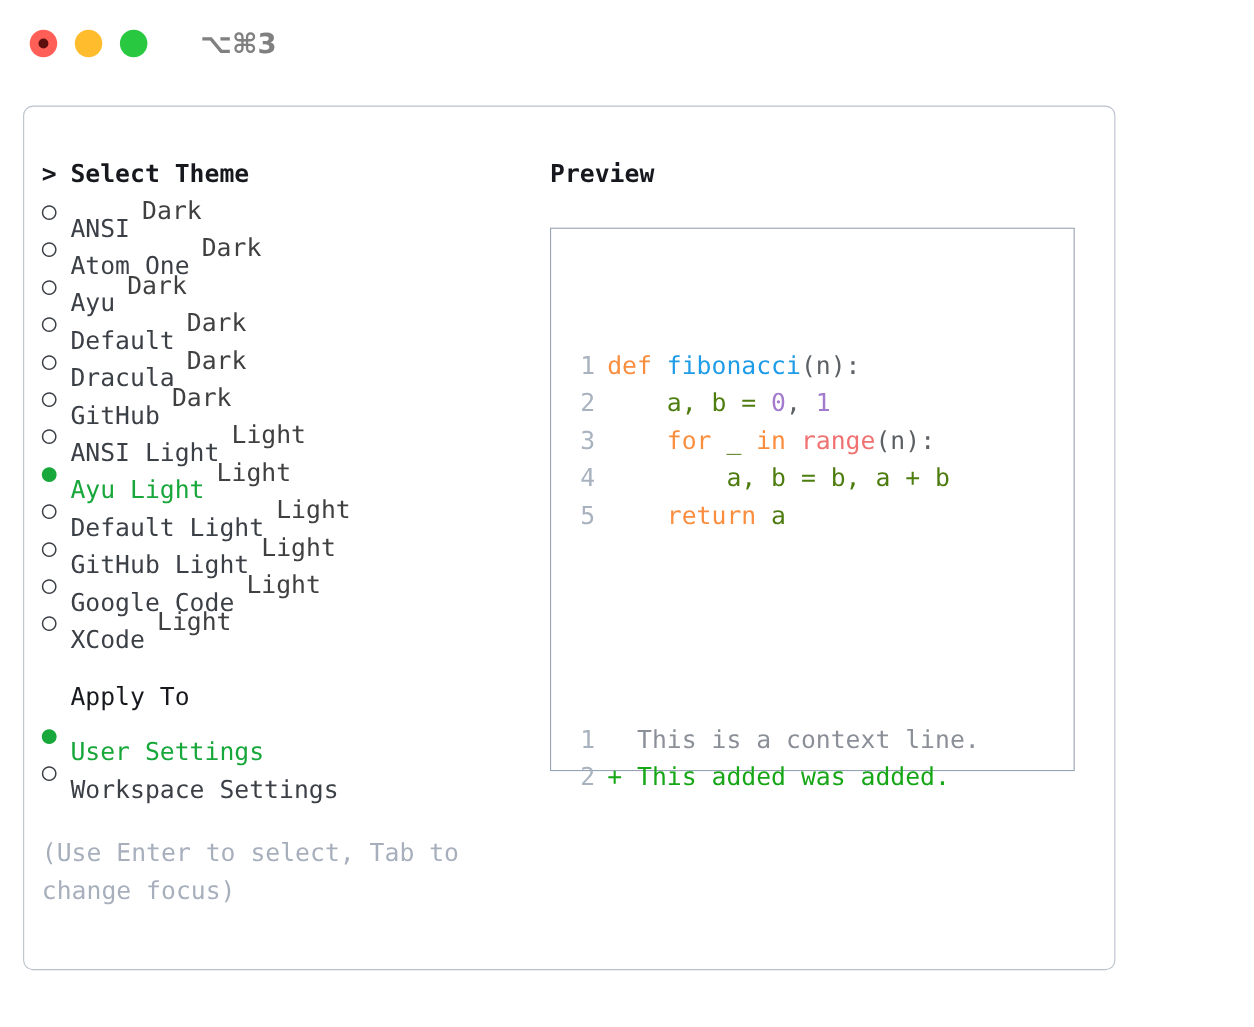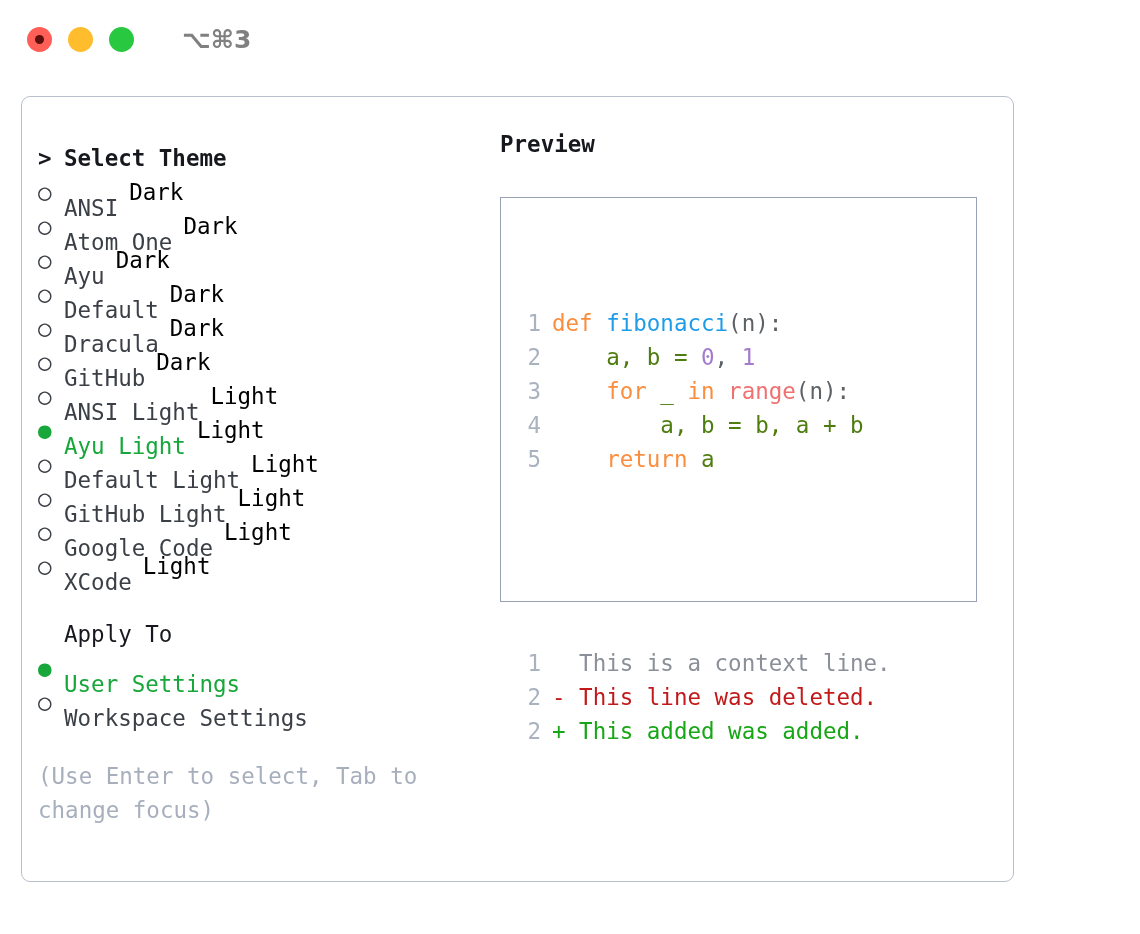--- a/index.html
+++ b/index.html
@@ -87,21 +87,21 @@
     width: 26px;
     flex: none;
     color: #3b3f46;
     font-size: 22.5px;
   }
   .marker.sel { color: #17a73a; }
   .marker.arrow { color: #16181d; font-weight: bold; }
   .label { color: #3b3f46; margin-top: 32px; }
   .label.sel { color: #17a73a; }
   .badge {
-    color: #000000;
+    color: #404040;
     margin-left: 11px;
   }
   .spacer-row { height: 34px; }
 
   .apply-title {
     color: #16181d;
     padding-left: 26px;
     text-align: center;
   }
 
@@ -110,33 +110,33 @@
     left: 16px; top: 662px;
     width: 410px;
     color: #a7afbd;
     font-size: 22.5px;
     line-height: 34px;
   }
 
   
   .right-col {
     position: absolute;
-    left: 478px; top: 30px;
+    left: 478px; top: 44px;
     width: 500px;
   }
   .preview-title {
     font-size: 22.5px;
     line-height: 34px;
     font-weight: bold;
     color: #16181d;
   }
   .code-box {
     position: absolute;
-    left: 478px; top: 100px;
-    width: 477px; height: 405px;
+    left: 478px; top: 110px;
+    width: 477px; height: 494px;
     border: 1.6px solid #97a3b4;
     box-sizing: border-box;
     background: #ffffff;
   }
   .code-inner {
     padding: 40px 0 0 14px;
     font-size: 22.5px;
     line-height: 34px;
     white-space: pre;
   }
@@ -216,18 +216,18 @@
     </div>
 
     <div class="right-col">
       <div class="preview-title">Preview</div>
     </div>
 
     <div class="code-box">
       <div class="code-inner">
         <div id="code-lines"><div><span class="ln">1</span><span class="tok-kw">def </span><span class="tok-fn">fibonacci</span><span class="tok-pun">(n):</span></div><div><span class="ln">2</span><span class="tok-var">    a, b = </span><span class="tok-num">0</span><span class="tok-pun">, </span><span class="tok-num">1</span></div><div><span class="ln">3</span><span class="tok-var">    </span><span class="tok-kw">for</span><span class="tok-var"> _ </span><span class="tok-kw">in</span><span class="tok-var"> </span><span class="tok-fnc">range</span><span class="tok-pun">(n):</span></div><div><span class="ln">4</span><span class="tok-var">        a, b = b, a + b</span></div><div><span class="ln">5</span><span class="tok-var">    </span><span class="tok-kw">return</span><span class="tok-var"> a</span></div></div>
         <div class="blank-line"></div>
-        <div id="diff-lines"><div><span class="ln">1</span><span class="diff-ctx"> </span><span class="diff-ctx"> This is a context line.</span></div><div><span class="ln">2</span><span class="diff-del">-</span><span class="diff-del"> This line was deleted.</span></div><div><span class="ln">2</span><span class="diff-add">+</span><span class="diff-add"> This added was added.</span></div></div>
+        <div id="diff-lines"><div><span class="ln">1</span><span class="diff-ctx"> </span><span class="diff-ctx"> This is a context line.</span></div><div><span class="ln">2</span><span class="diff-add">+</span><span class="diff-add"> This added was added.</span></div></div>
       </div>
     </div>
 
   </div>
 </div>
 
 </body></html>

